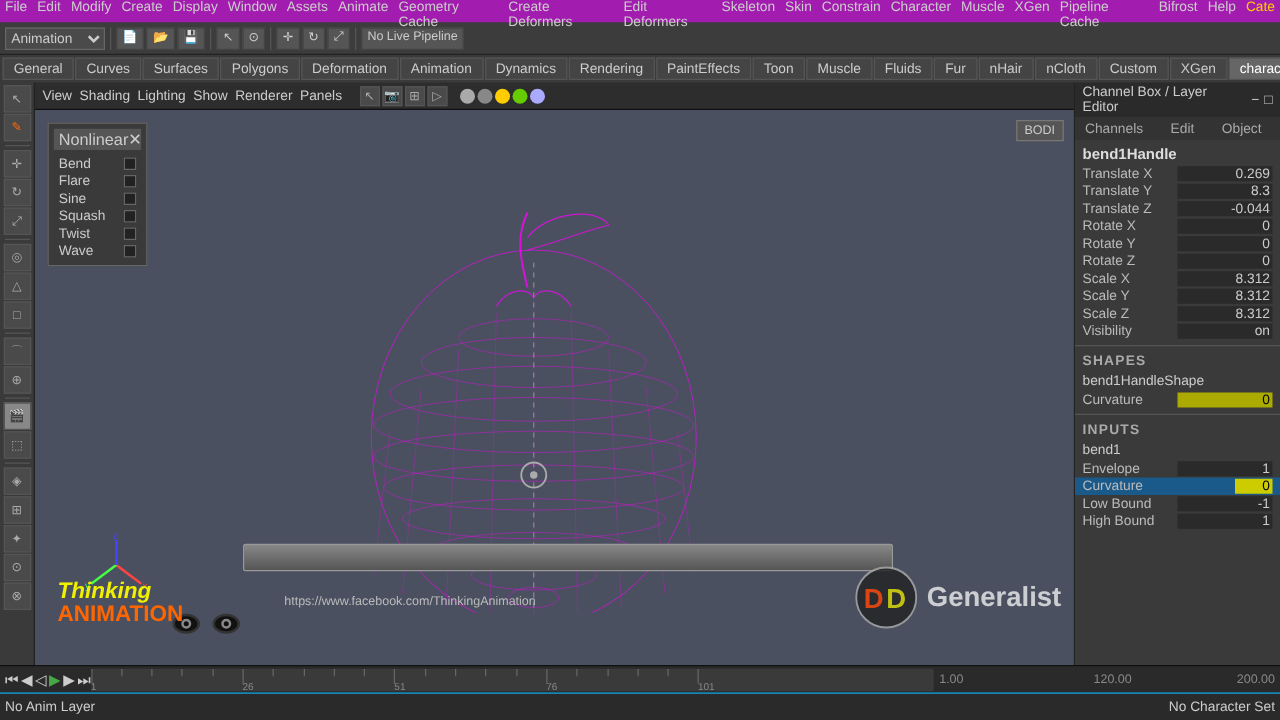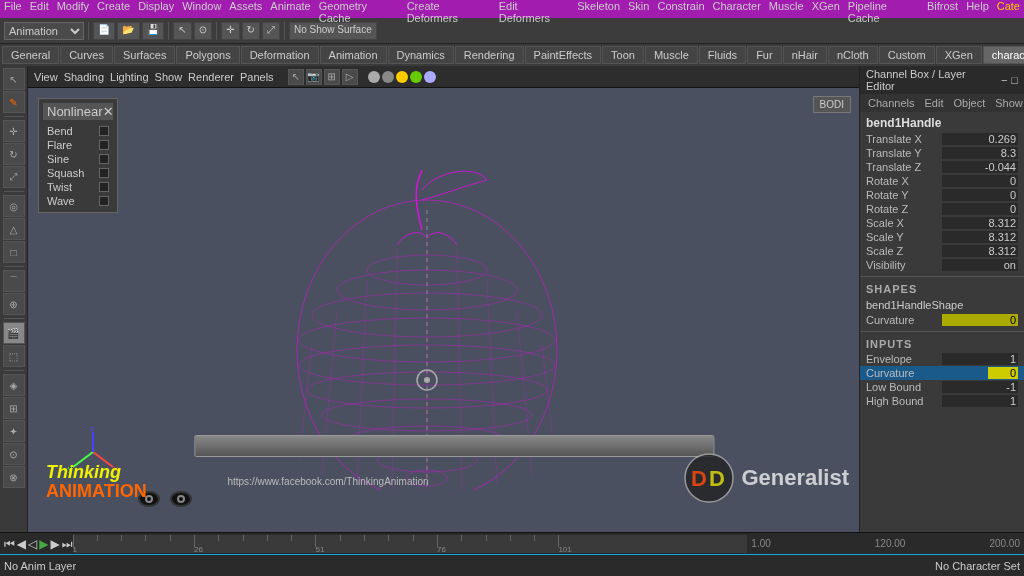--- a/index.html
+++ b/index.html
@@ -53,21 +53,21 @@
     #axes { position: absolute; bottom: 60px; left: 40px; }
 
     
     #eyes { position: absolute; bottom: 28px; left: 110px; display: flex; gap: 10px; }
     .eye { width: 22px; height: 16px; background: #111; border-radius: 50%; border: 2px solid #333; display: flex; align-items: center; justify-content: center; }
     .pupil { width: 8px; height: 8px; background: #111; border-radius: 50%; border: 2px solid #888; }
 
     
     #right-panel { width: 165px; background: #3a3a3a; border-left: 1px solid #222; display: flex; flex-direction: column; }
     #right-panel-title { background: #2a2a2a; padding: 2px 6px; font-size: 11px; color: #ccc; display: flex; justify-content: space-between; align-items: center; gap: 32px; }
-    #channel-tabs { display: flex; gap: 2px; padding: 2px 4px; background: #333; }
+    #channel-tabs { display: flex; gap: 14px; padding: 2px 4px; background: #333; }
     .ch-tab { font-size: 11px; color: #aaa; cursor: pointer; padding: 1px 4px; }
     #channel-section-title { font-size: 12px; color: #ddd; padding: 4px 6px 2px; font-weight: bold; }
     .ch-row { display: flex; justify-content: space-between; align-items: center; padding: 1px 6px; }
     .ch-label { font-size: 11px; color: #bbb; }
     .ch-value { font-size: 11px; color: #ccc; background: #2a2a2a; border: none; width: 76px; text-align: right; padding: 0 2px; }
     .ch-value-yellow { background: #aaaa00; color: #000; }
     .section-divider { height: 1px; background: #555; margin: 4px 0; }
     .section-header { font-size: 11px; color: #aaa; padding: 2px 6px; font-weight: bold; letter-spacing: 1px; }
     .sub-header { font-size: 11px; color: #ccc; padding: 2px 6px; }
     .ch-row-highlight { background: #1a5a8a; display: flex; justify-content: space-between; align-items: center; padding: 1px 6px; }
@@ -131,21 +131,21 @@
   <div class="toolbar-btn">📂</div>
   <div class="toolbar-btn">💾</div>
   <div class="toolbar-separator"></div>
   <div class="toolbar-btn">↖</div>
   <div class="toolbar-btn">⊙</div>
   <div class="toolbar-separator"></div>
   <div class="toolbar-btn">✛</div>
   <div class="toolbar-btn">↻</div>
   <div class="toolbar-btn">⤢</div>
   <div class="toolbar-separator"></div>
-  <div class="toolbar-btn" style="width:auto; font-size:10px;">No Show Surface</div>
+  <div class="toolbar-btn" style="width:auto; font-size:10px;">No Live Pipeline</div>
 </div>
 
 <div id="tabbar">
   <div class="tab">General</div>
   <div class="tab">Curves</div>
   <div class="tab">Surfaces</div>
   <div class="tab">Polygons</div>
   <div class="tab">Deformation</div>
   <div class="tab">Animation</div>
   <div class="tab">Dynamics</div>
@@ -398,20 +398,21 @@
     <div class="section-divider"></div>
     <div class="section-header">SHAPES</div>
     <div class="sub-header">bend1HandleShape</div>
     <div class="ch-row">
       <span class="ch-label">Curvature</span>
       <input class="ch-value ch-value-yellow" type="text" value="0" style="">
     </div>
 
     <div class="section-divider"></div>
     <div class="section-header">INPUTS</div>
+    <div class="sub-header">bend1</div>
 
     <div class="ch-row">
       <span class="ch-label">Envelope</span>
       <input class="ch-value" type="text" value="1" style="">
     </div>
     <div class="ch-row-highlight">
       <span class="ch-label">Curvature</span>
       <input class="ch-value ch-value-field" type="text" value="0" style="">
     </div>
     <div class="ch-row">

